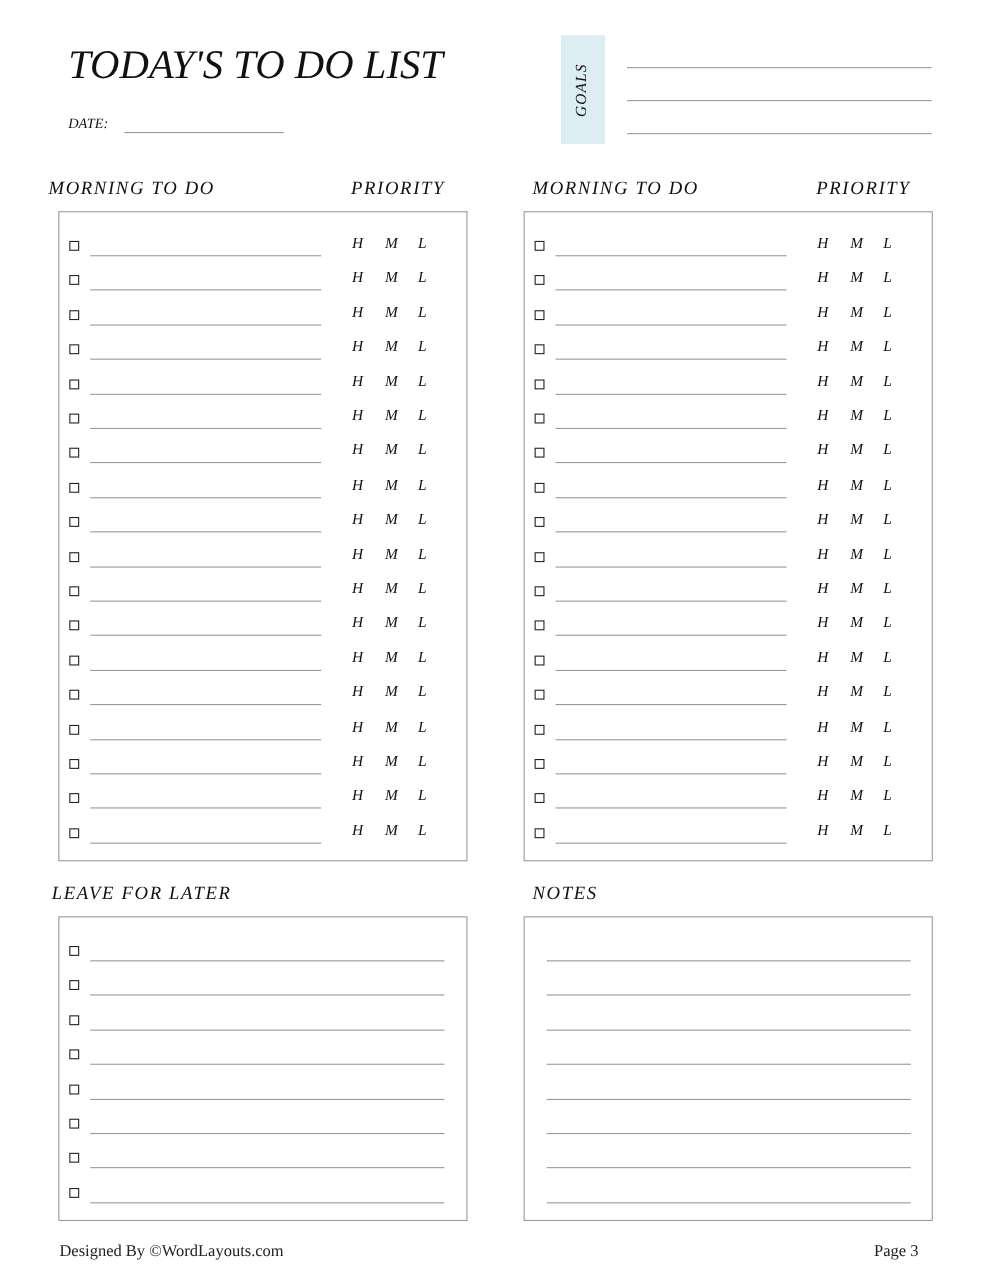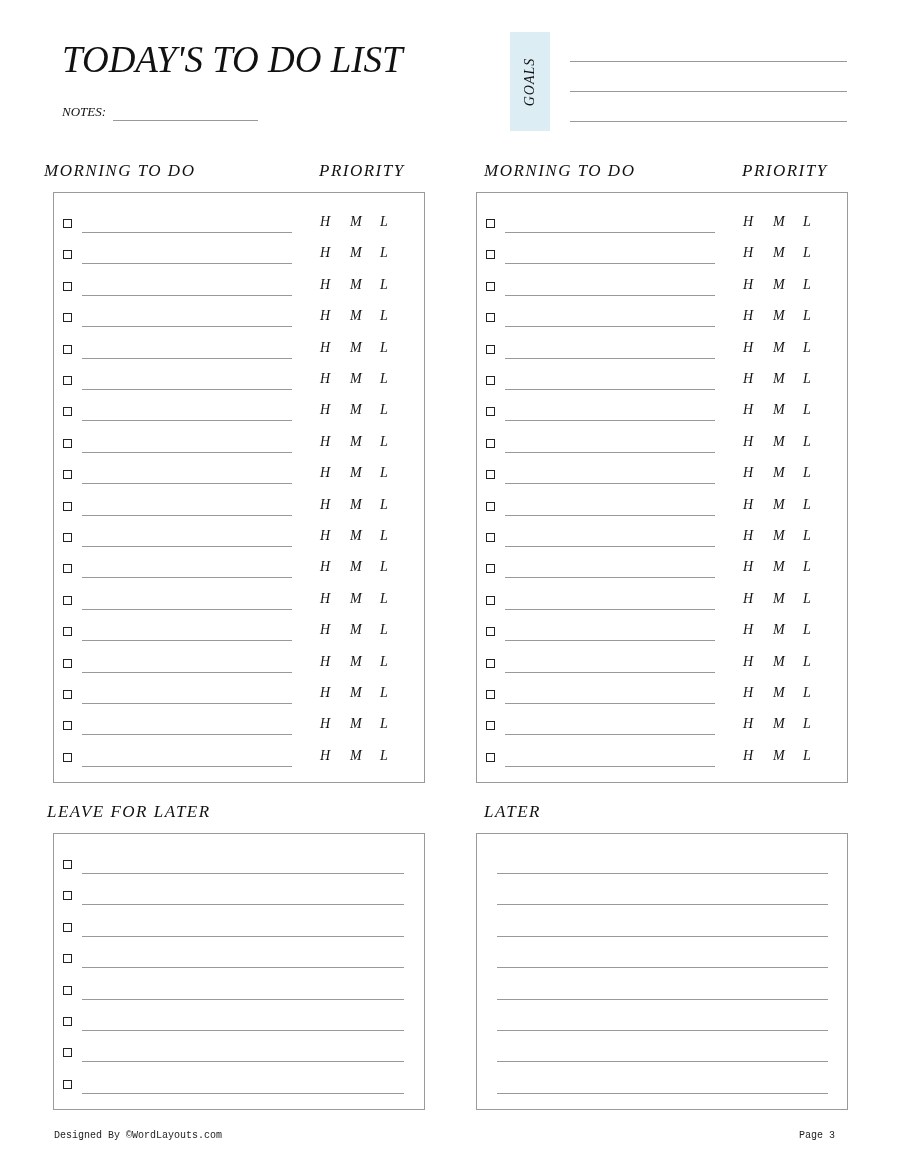--- a/index.html
+++ b/index.html
@@ -10,27 +10,27 @@
   .date-line { left: 113px; top: 120px; width: 145px; border-top: 1px solid #999; }
   .goals-tab { left: 510px; top: 32px; width: 40px; height: 99px; background: #dcedf4; }
   .goals-label { position: absolute; left: 50%; top: 50%; transform: translate(-50%,-50%) rotate(-90deg); font-size: 14px; letter-spacing: 1px; font-style: italic; font-family: "Liberation Serif", serif; white-space: nowrap; }
   .goal-line { left: 570px; width: 277px; border-top: 1px solid #999; }
   .sec-title { font-size: 17px; letter-spacing: 1.5px; font-style: italic; font-family: "Liberation Serif", serif; }
   .box { border: 1px solid #9a9a9a; box-sizing: border-box; }
   .row { position: absolute; left: 0; height: 31px; width: 100%; }
   .cb { position: absolute; left: 9px; top: 0; width: 9px; height: 9px; border: 1px solid #222; box-sizing: border-box; }
   .rline { position: absolute; left: 28px; top: 13px; border-top: 1px solid #999; }
   .prio { position: absolute; top: -5px; font-size: 14px; font-style: italic; font-family: "Liberation Serif", serif; }
-  .footer { font-family: Liberation Mono, monospace; font-size: 10px; color: #222; }
+  .footer { font-family: Liberation Serif, serif; font-size: 15px; color: #222; }
 </style>
 </head>
 <body>
 
 <div class="abs title">TODAY'S TO DO LIST</div>
-<div class="abs date-label">NOTES:</div>
+<div class="abs date-label">DATE:</div>
 <div class="abs date-line"></div>
 
 <div class="abs goals-tab">
   <span class="goals-label">GOALS</span>
 </div>
 <div class="abs goal-line" style="top:61px"></div>
 <div class="abs goal-line" style="top:91px"></div>
 <div class="abs goal-line" style="top:121px"></div>
 
 <div class="abs sec-title" style="left:44px; top:161px">MORNING TO DO</div>
@@ -324,21 +324,21 @@
     <div class="row" style="top: 214.4px;">
       <div class="cb"></div>
       <div class="rline" style="width: 322px;"></div>
     </div>
     <div class="row" style="top: 245.8px;">
       <div class="cb"></div>
       <div class="rline" style="width: 322px;"></div>
     </div>
   </div>
 
-<div class="abs sec-title" style="left:484px; top:802px">LATER</div>
+<div class="abs sec-title" style="left:484px; top:802px">NOTES</div>
 <div class="abs box" id="notes-box" style="left:476px; top:833px; width:372px; height:277px">
     <div style="position: absolute; left: 20px; width: 331px; top: 39px; border-top: 1px solid rgb(153, 153, 153);"></div>
     <div style="position: absolute; left: 20px; width: 331px; top: 70.4px; border-top: 1px solid rgb(153, 153, 153);"></div>
     <div style="position: absolute; left: 20px; width: 331px; top: 101.8px; border-top: 1px solid rgb(153, 153, 153);"></div>
     <div style="position: absolute; left: 20px; width: 331px; top: 133.2px; border-top: 1px solid rgb(153, 153, 153);"></div>
     <div style="position: absolute; left: 20px; width: 331px; top: 164.6px; border-top: 1px solid rgb(153, 153, 153);"></div>
     <div style="position: absolute; left: 20px; width: 331px; top: 196px; border-top: 1px solid rgb(153, 153, 153);"></div>
     <div style="position: absolute; left: 20px; width: 331px; top: 227.4px; border-top: 1px solid rgb(153, 153, 153);"></div>
     <div style="position: absolute; left: 20px; width: 331px; top: 258.8px; border-top: 1px solid rgb(153, 153, 153);"></div>
   </div>

